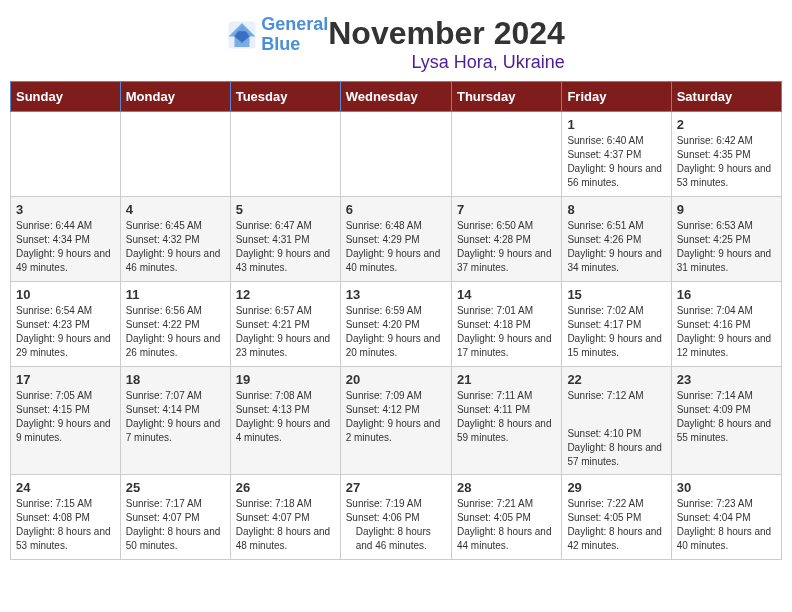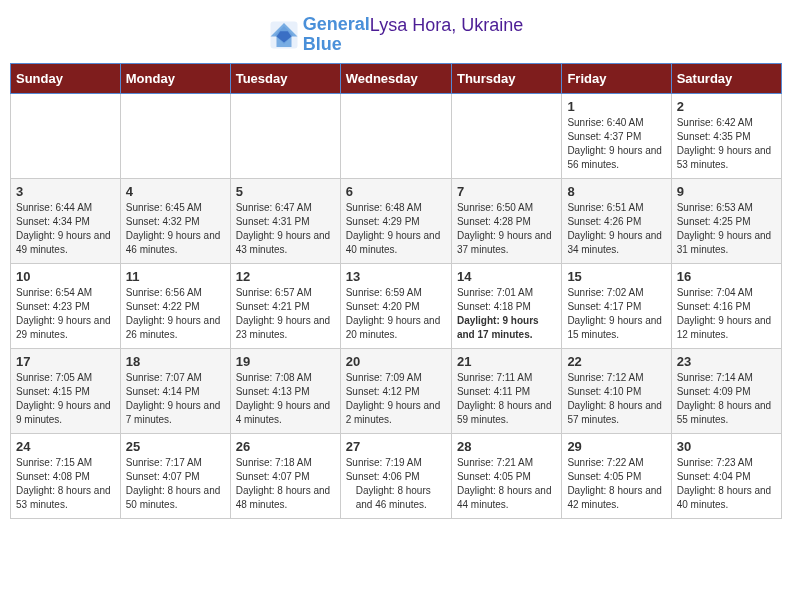--- a/index.html
+++ b/index.html
@@ -99,20 +99,21 @@
       <polygon points="20,8 32,20 20,32 8,20" fill="#3a6fc4" opacity="0.3"></polygon>
       <polygon points="20,4 38,22 30,22 30,36 10,36 10,22 2,22" fill="#4a90d9" opacity="0.7"></polygon>
       <polygon points="15,15 25,15 30,22 20,30 10,22" fill="#3a6fc4"></polygon>
     </svg>
     <div class="logo-text">
       <span>General</span><br>
       <span style="color:#4a90d9">Blue</span>
     </div>
   </div>
   <div class="title-area">
+    <div class="month-title">November 2024</div>
     <div class="location-title">Lysa Hora, Ukraine</div>
   </div>
 </div>
 
 <table class="calendar-table">
   <thead>
     <tr>
     <th>Sunday</th>
         <th>Monday</th>
         <th>Tuesday</th>
@@ -235,21 +236,21 @@
             <span style="display: block;">Sunrise: 6:59 AM</span>
             <span style="display: block;">Sunset: 4:20 PM</span>
             <span style="display: block;">Daylight: 9 hours and 20 minutes.</span>
           </div>
         </td>
         <td>
           <span class="day-number">14</span>
           <div class="day-info">
             <span style="display: block;">Sunrise: 7:01 AM</span>
             <span style="display: block;">Sunset: 4:18 PM</span>
-            <span style="display: block; font-weight: bold;">Daylight: 9 hours and 17 minutes.</span>
+            <span style="display: block;">Daylight: 9 hours and 17 minutes.</span>
           </div>
         </td>
         <td>
           <span class="day-number">15</span>
           <div class="day-info">
             <span style="display: block;">Sunrise: 7:02 AM</span>
             <span style="display: block;">Sunset: 4:17 PM</span>
             <span style="display: block;">Daylight: 9 hours and 15 minutes.</span>
           </div>
         </td>
@@ -300,21 +301,21 @@
           <div class="day-info">
             <span style="display: block;">Sunrise: 7:11 AM</span>
             <span style="display: block;">Sunset: 4:11 PM</span>
             <span style="display: block;">Daylight: 8 hours and 59 minutes.</span>
           </div>
         </td>
         <td>
           <span class="day-number">22</span>
           <div class="day-info">
             <span style="display: block;">Sunrise: 7:12 AM</span>
-            <span style="display: block;">Sunset: 4:10 PM</span>
+            <span style="display: block; margin-top: 24px;">Sunset: 4:10 PM</span>
             <span style="display: block;">Daylight: 8 hours and 57 minutes.</span>
           </div>
         </td>
         <td>
           <span class="day-number">23</span>
           <div class="day-info">
             <span style="display: block;">Sunrise: 7:14 AM</span>
             <span style="display: block;">Sunset: 4:09 PM</span>
             <span style="display: block;">Daylight: 8 hours and 55 minutes.</span>
           </div>

